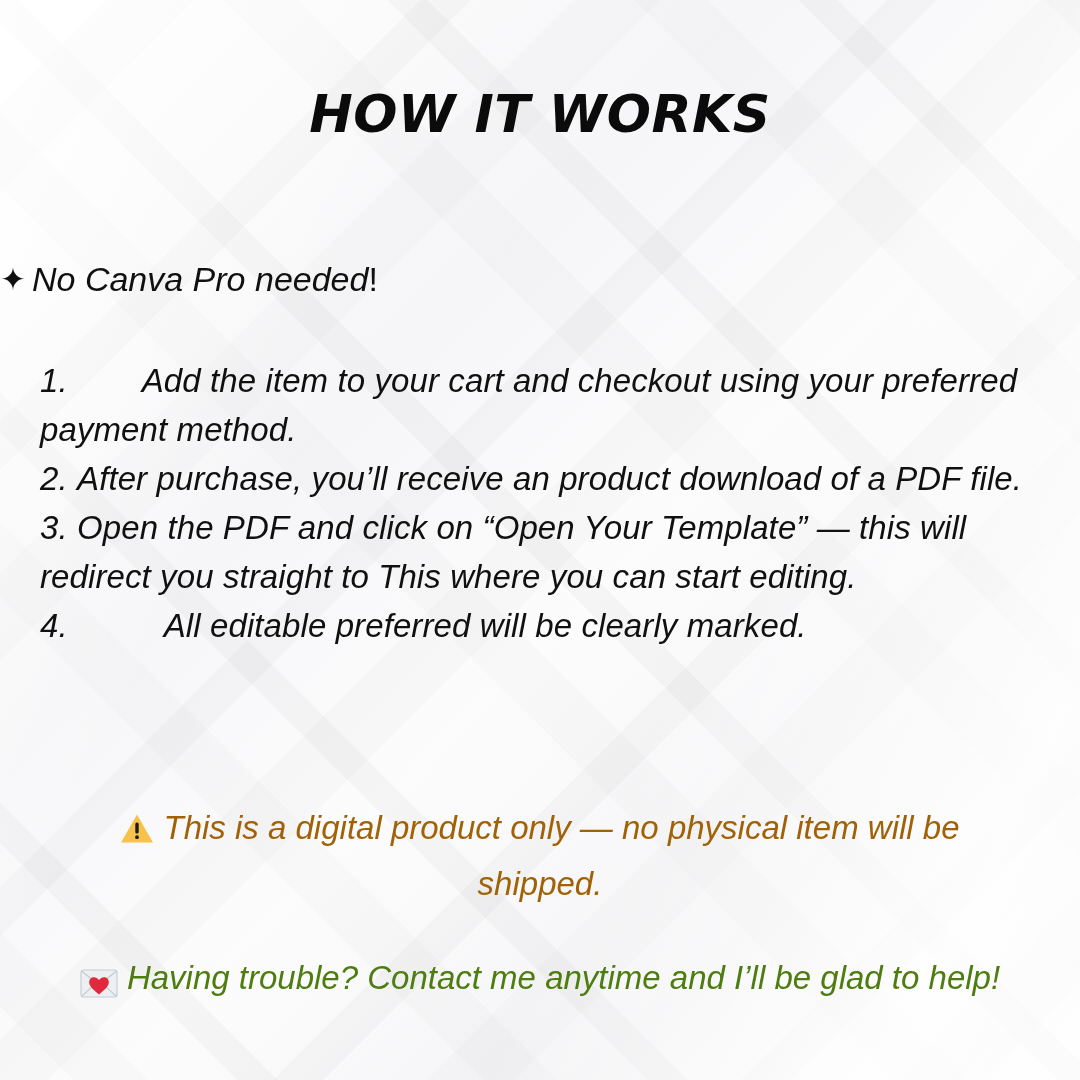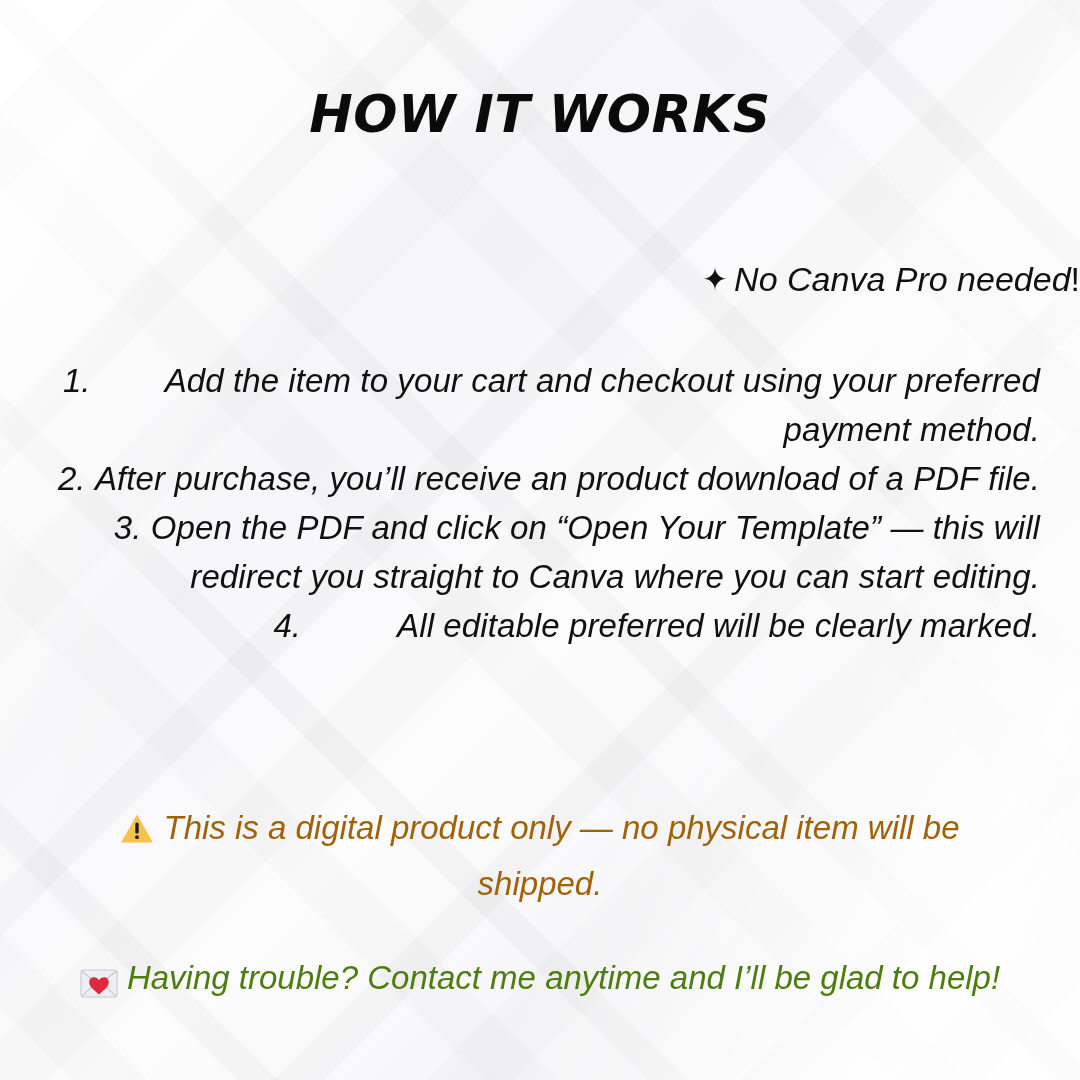--- a/index.html
+++ b/index.html
@@ -89,40 +89,40 @@
     font-style:italic;
     letter-spacing:0.5px;
     color:#0B0B0B;
     line-height:1.08;
   }
 
   .tagline {
     position:absolute;
     left:0; right:0;
     top:258px;
-    text-align:right;
+    text-align:left;
     font-size:34px;
     font-style:italic;
     font-weight:300;
     color:#101010;
     line-height:1.25;
   }
   .tagline .star {
     font-style:normal;
     font-size:31px;
     vertical-align:1px;
     margin-right:6px;
   }
   .tagline .bang { font-style:normal; }
 
   .steps {
     position:absolute;
     left:40px; right:40px;
     top:356px;
-    text-align:right;
+    text-align:left;
     font-size:33px;
     font-style:italic;
     font-weight:300;
     color:#101010;
     line-height:49px;
     letter-spacing:0.1px;
   }
   .step { display:block; }
   .step .num { font-style:italic; }
   .step-1 .gap { display:inline-block; width:74px; }
@@ -178,21 +178,21 @@
   <p class="tagline">
     <span class="star">✦</span><span>No Canva Pro needed</span><span class="bang">!</span>
   </p>
 
   <div class="steps">
 
     <span class="step step-1"><span class="num">1.</span><span class="gap"></span><span>Add the item to your cart and checkout using your preferred payment method.</span></span>
 
     <span class="step step-2"><span class="num">2.</span>&nbsp;<span>After purchase, you’ll receive an product download of a PDF file.</span></span>
 
-    <span class="step step-3"><span class="num">3.</span>&nbsp;<span>Open the PDF and click on “Open Your Template” — this will redirect you straight to Canva where you can start editing.</span></span>
+    <span class="step step-3"><span class="num">3.</span>&nbsp;<span>Open the PDF and click on “Open Your Template” — this will redirect you straight to This where you can start editing.</span></span>
 
     <span class="step step-4"><span class="num">4.</span><span class="gap"></span><span>All editable preferred will be clearly marked.</span></span>
 
   </div>
 
   <p class="notice">
     <span class="emoji">
       <svg class="warn-ico" viewBox="0 0 34 31" aria-hidden="true">
         <path d="M17 1.6 L33 29.4 H1 Z" fill="#F7C24B"></path>
         <rect x="15.3" y="9.4" width="3.4" height="11.2" rx="1.6" fill="#1A1A1A"></rect>

